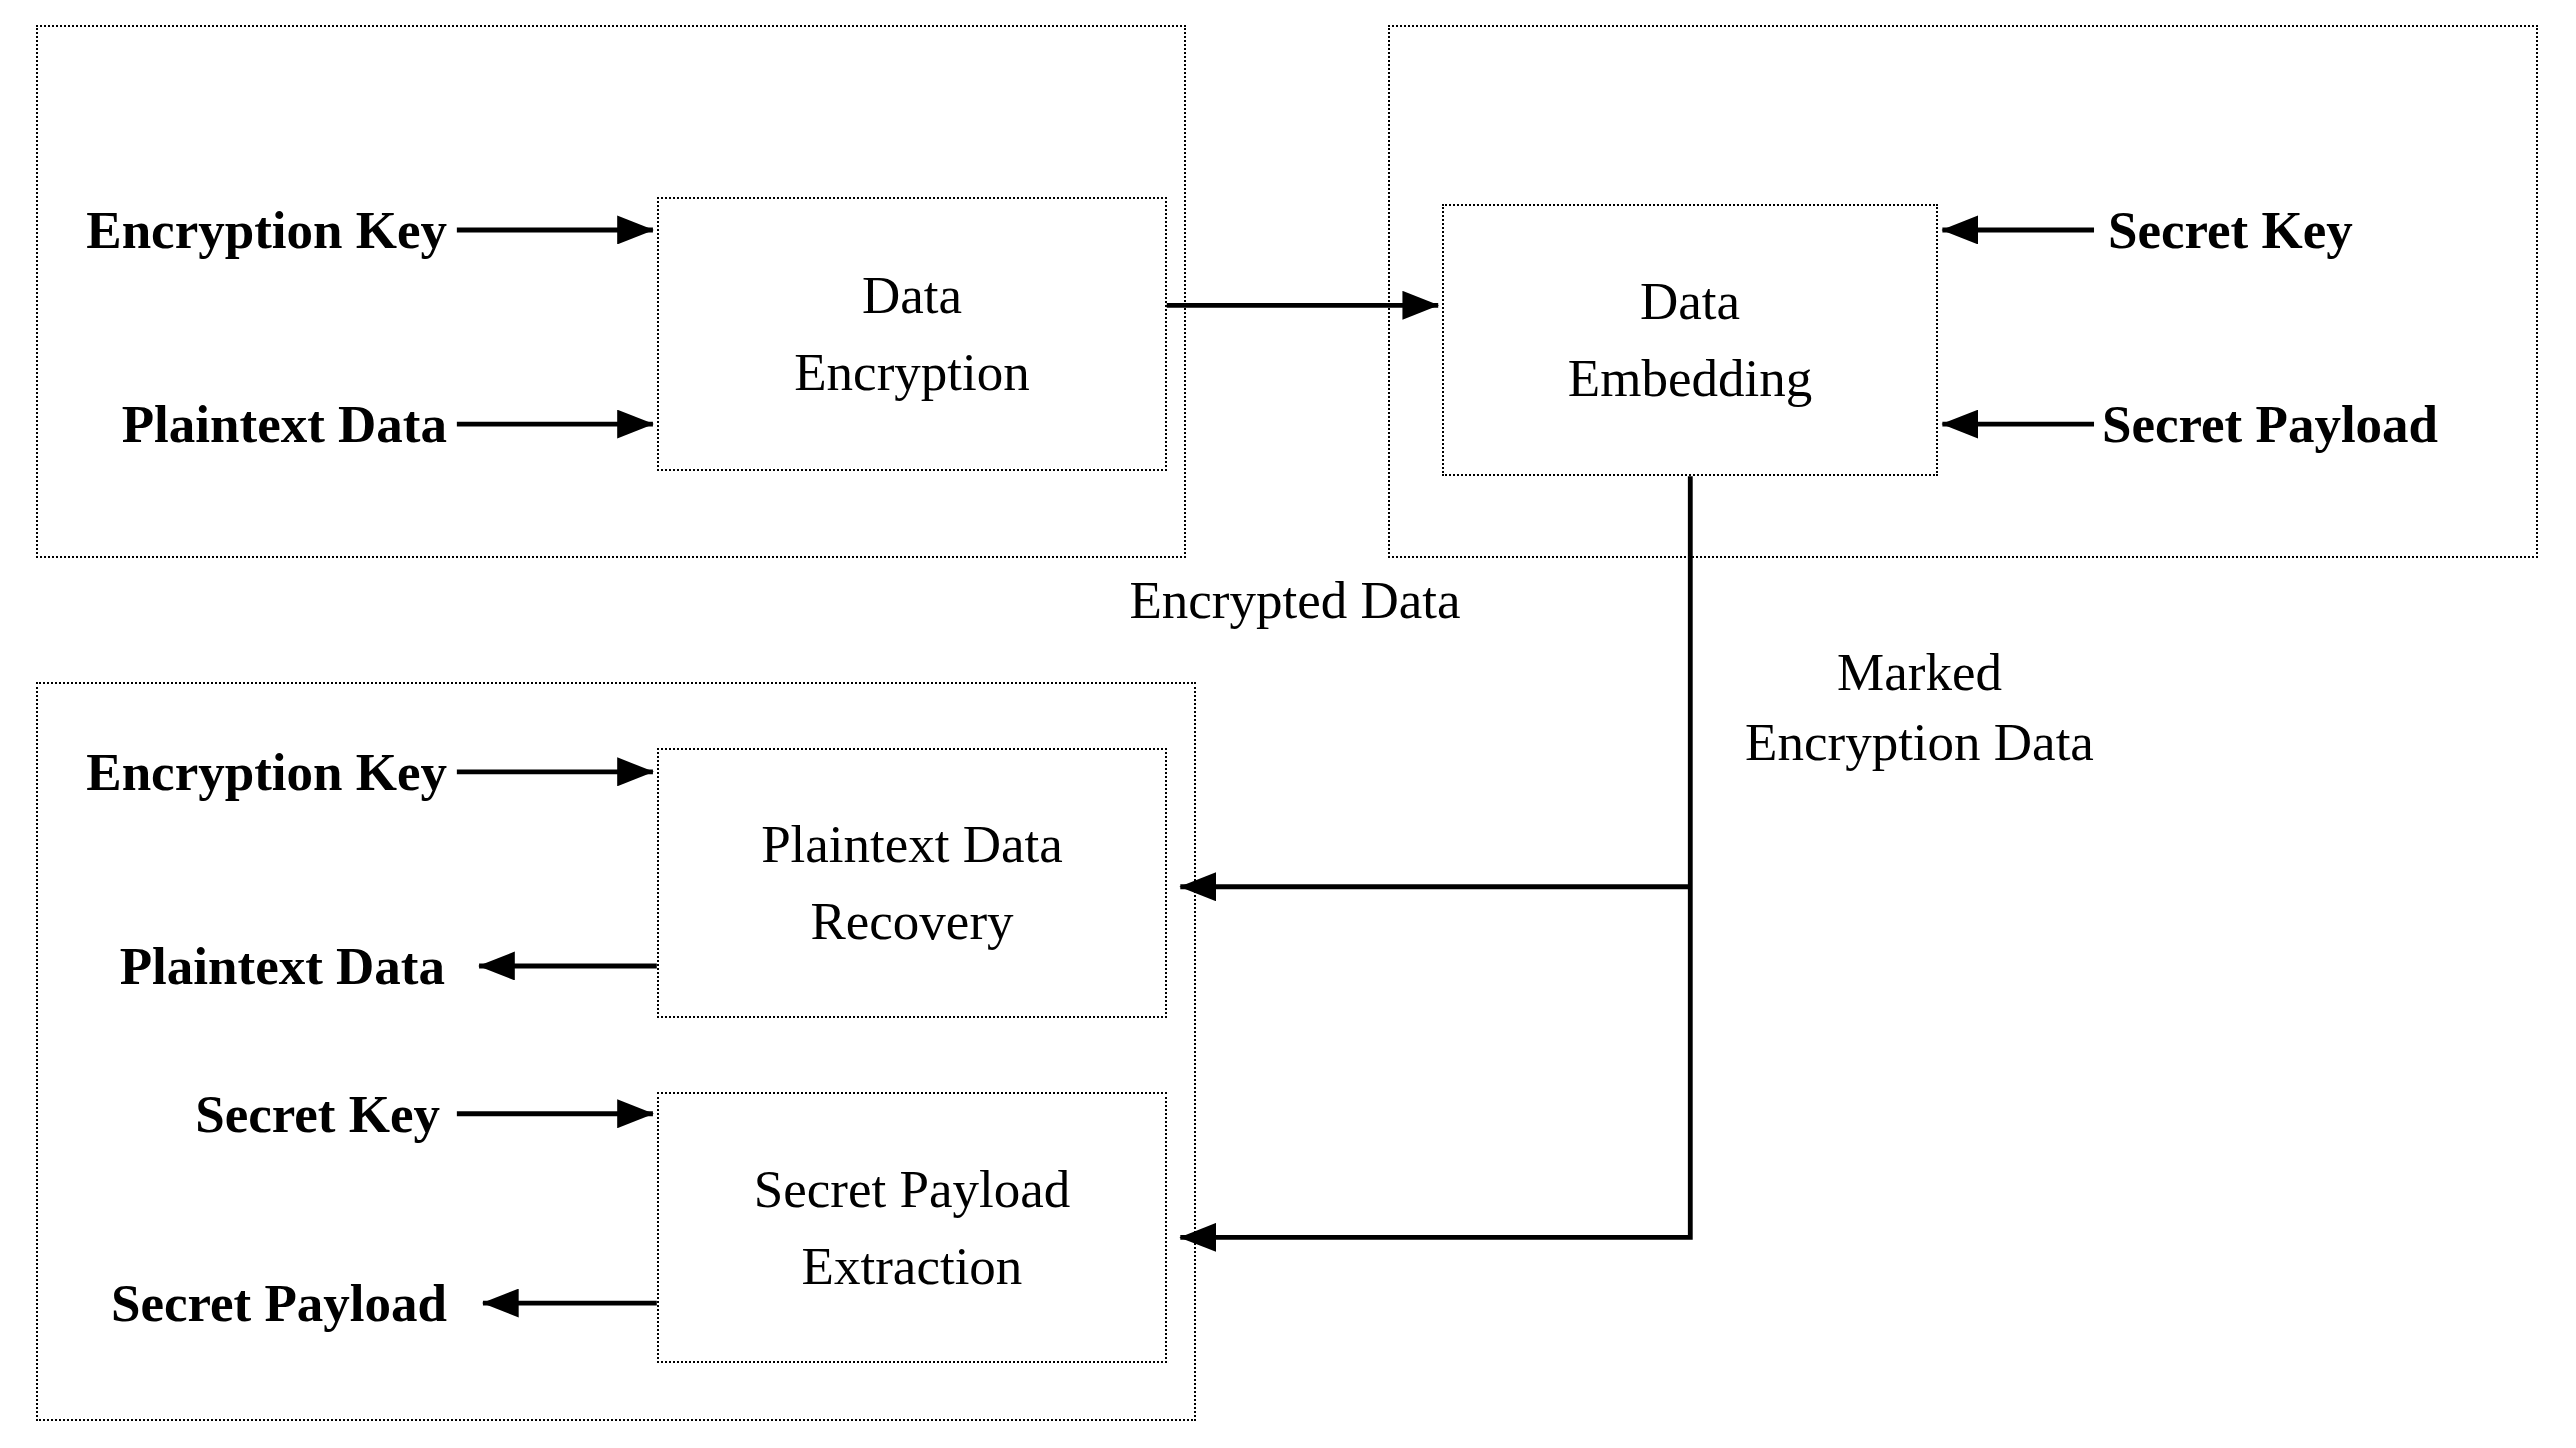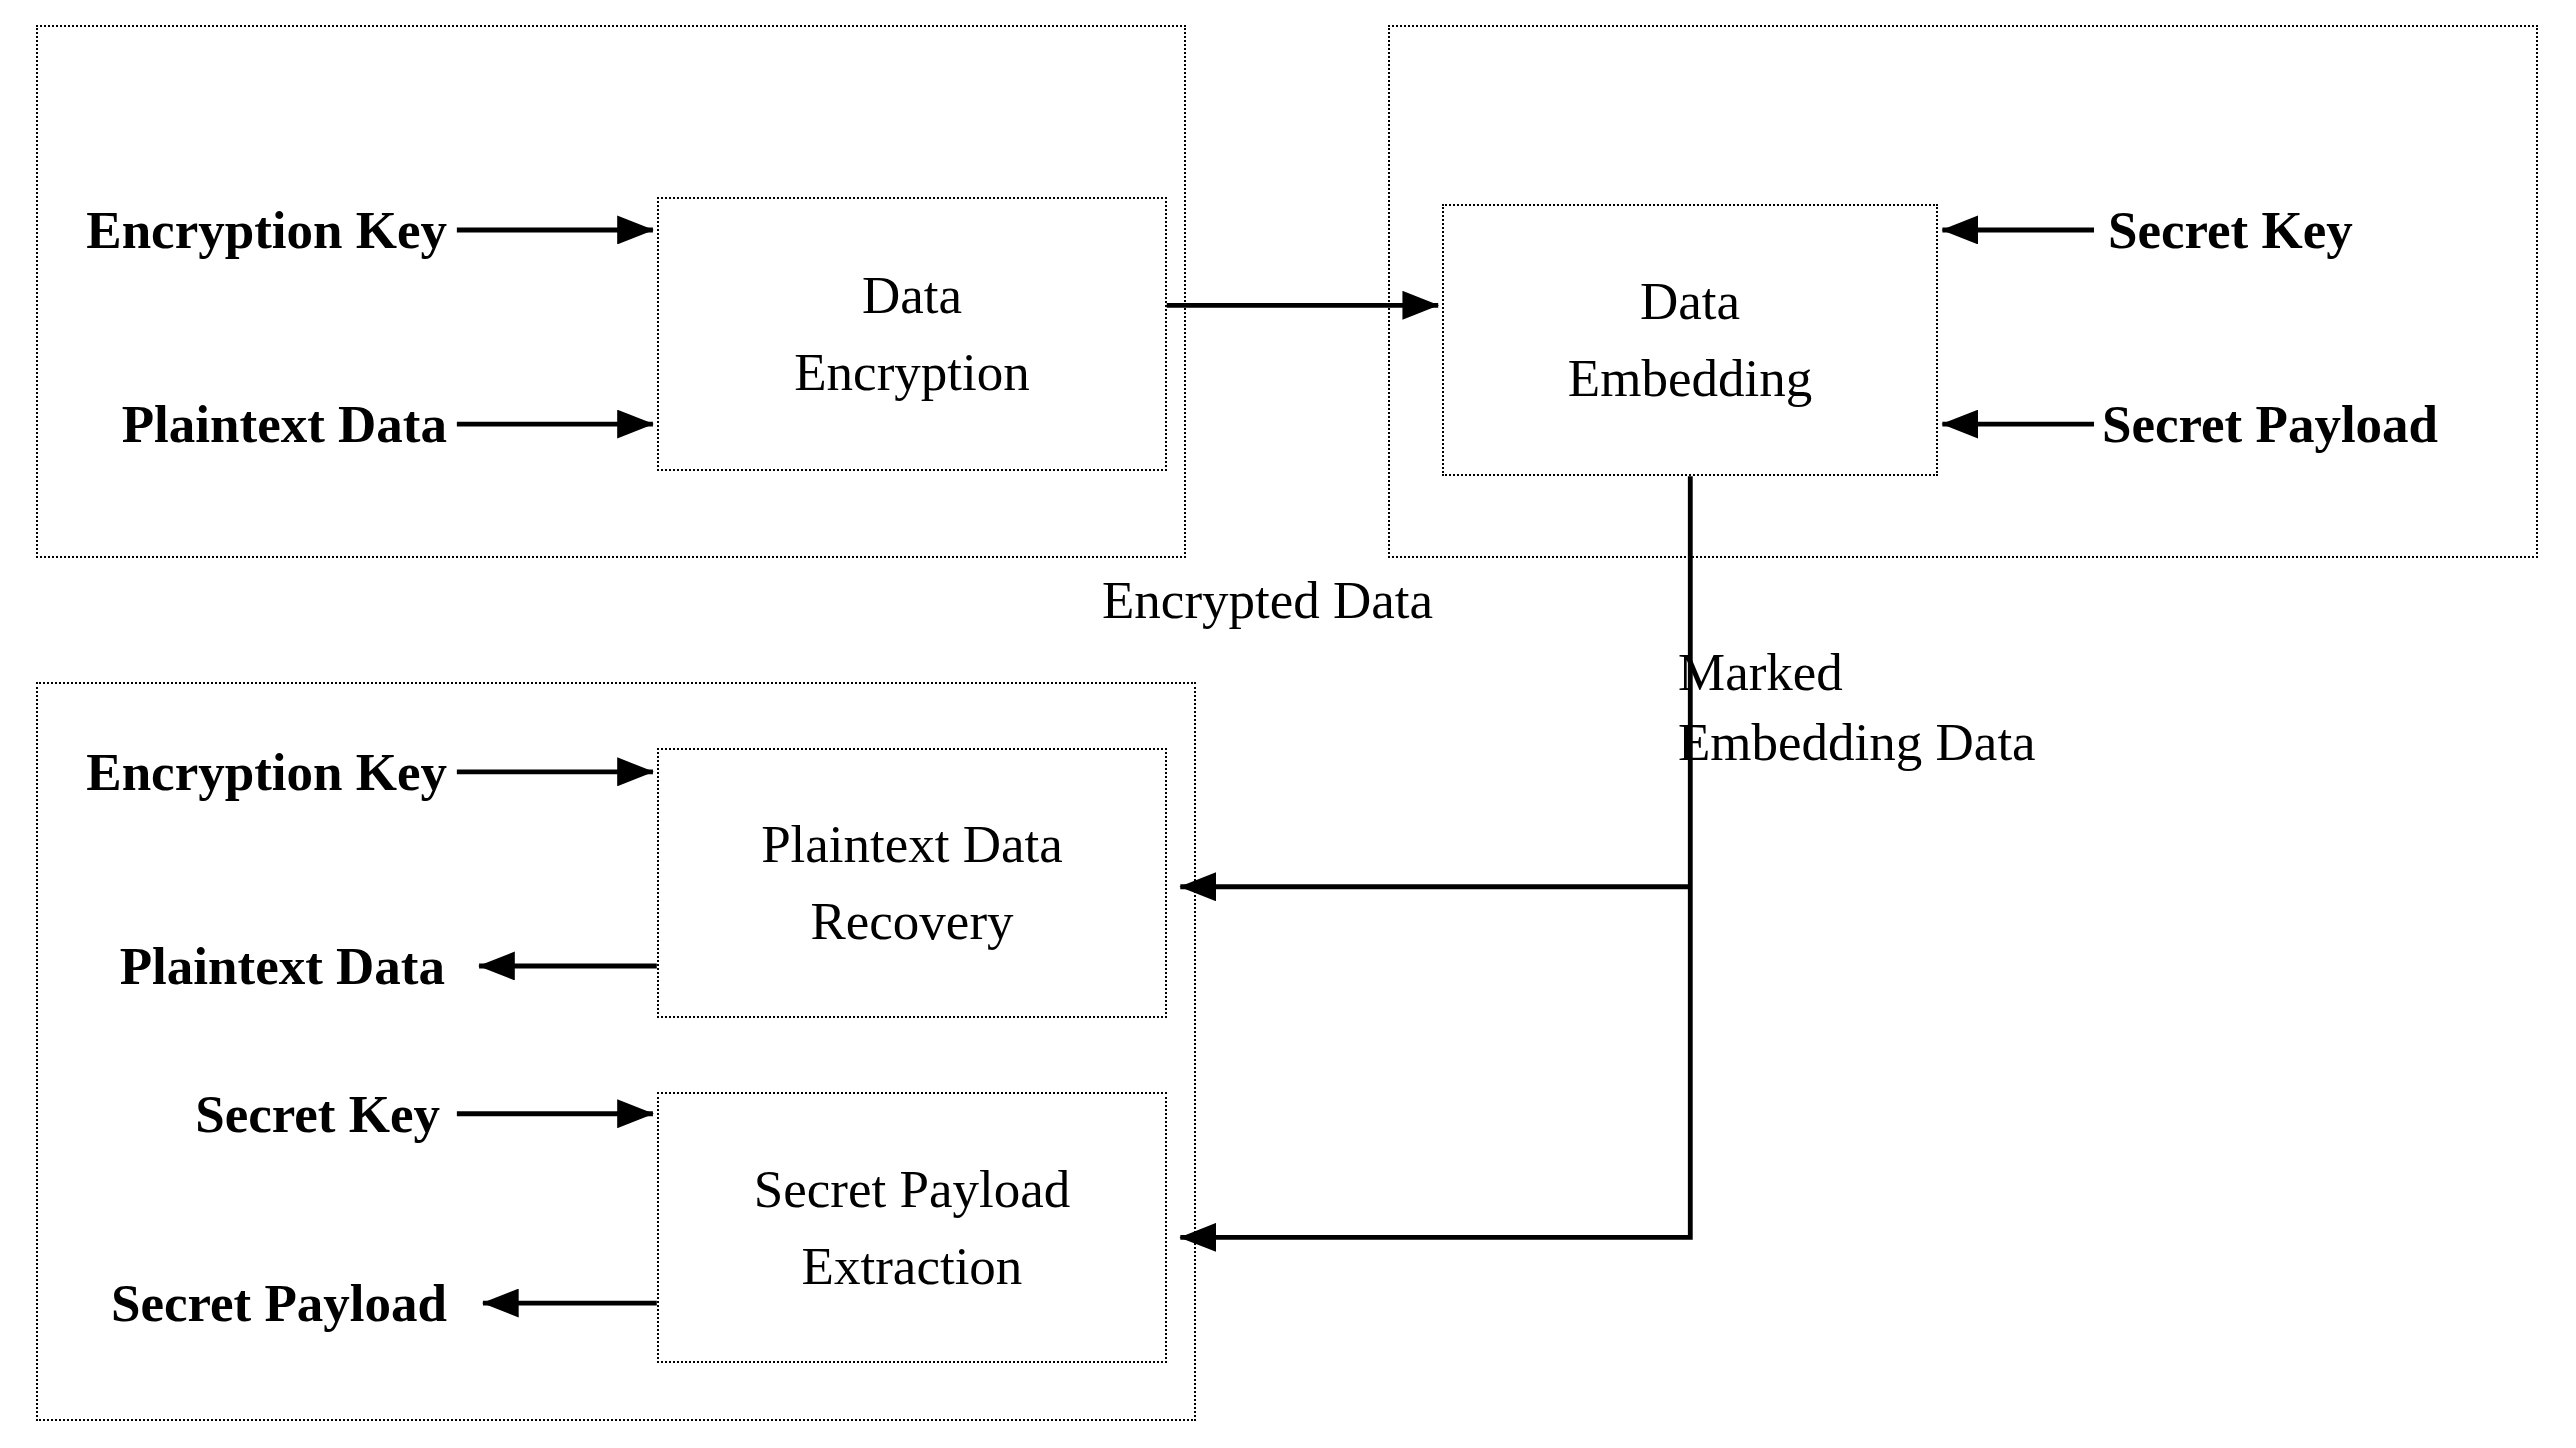--- a/index.html
+++ b/index.html
@@ -49,21 +49,21 @@
     white-space: nowrap;
     font-weight: bold;
   }
   .io-label.align-right { text-align: right; }
   .io-label.align-left  { text-align: left; }
   .edge-label {
     position: absolute;
     font-size: 53px;
     line-height: 1.33;
     white-space: pre-line;
-    text-align: left;
+    text-align: center;
   }
   svg.wire-layer {
     position: absolute;
     left: 0;
     top: 0;
     width: 2576px;
     height: 1449px;
     pointer-events: none;
   }
   svg .wire {
@@ -113,21 +113,21 @@
 
   <div class="io-label align-right" style="left:39px; top:935px; width:406px;">Plaintext Data</div>
 
   <div class="io-label align-right" style="left:39px; top:1083px; width:401px;">Secret Key</div>
 
   <div class="io-label align-right" style="left:39px; top:1272px; width:408px;">Secret Payload</div>
 
   <div class="edge-label" style="left:1102px; top:565px; width:386px;">Encrypted Data</div>
 
   <div class="edge-label" style="left:1678px; top:637px; width:483px;">Marked
-Embedding Data</div>
+Encryption Data</div>
 
   <svg class="wire-layer" viewBox="0 0 2667 1500">
     <defs>
       <marker id="ah" viewBox="0 0 38 30" refX="37" refY="15" markerWidth="38" markerHeight="30" markerUnits="userSpaceOnUse" orient="auto">
         <path d="M0,0 L38,15 L0,30 Z" fill="#000000"></path>
       </marker>
     </defs>
 
     <line class="wire" x1="473" y1="238" x2="676" y2="238" marker-end="url(#ah)"></line>
     <line class="wire" x1="473" y1="439" x2="676" y2="439" marker-end="url(#ah)"></line>

